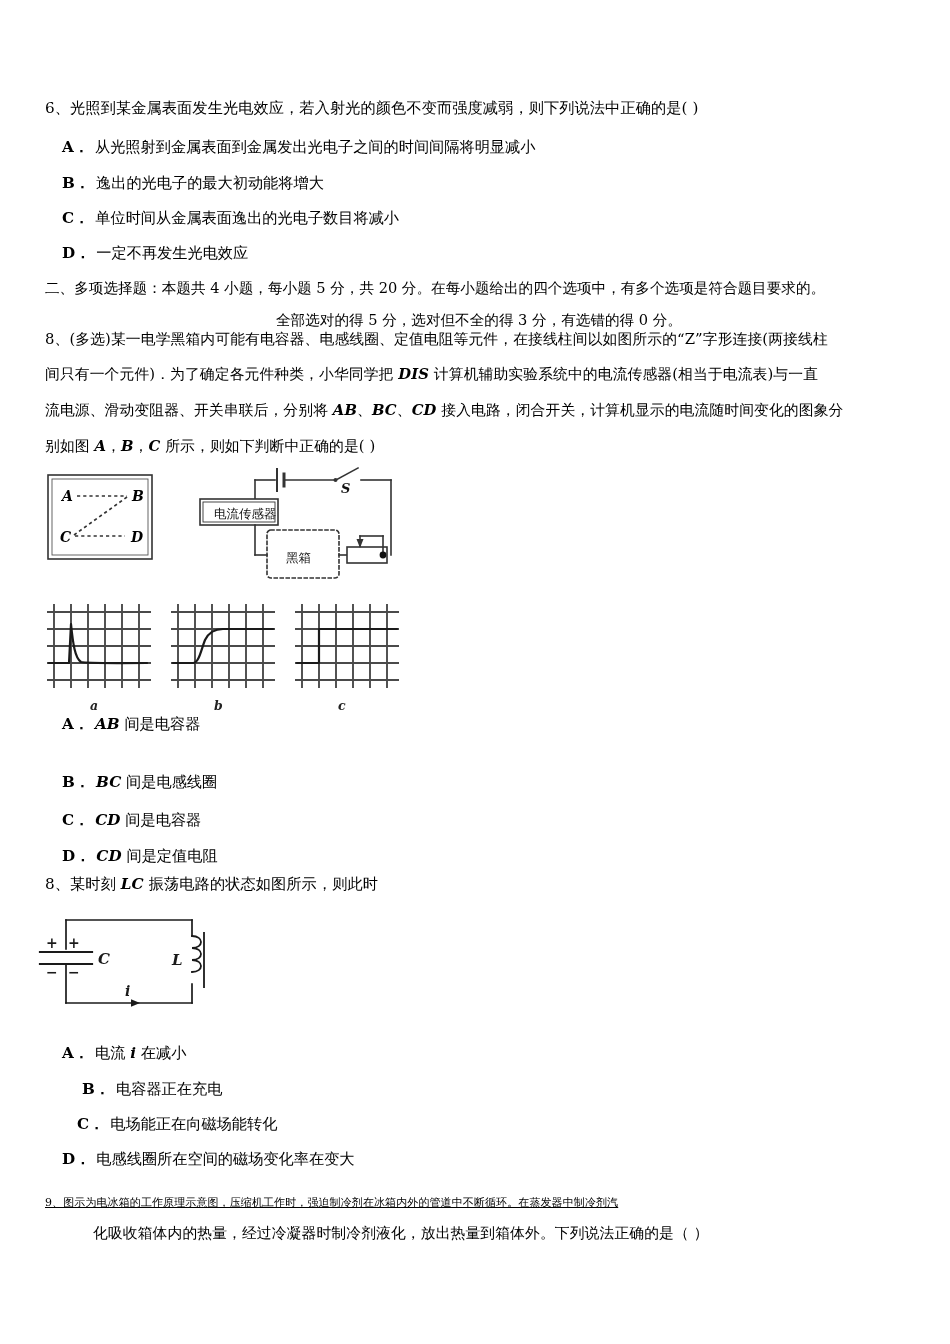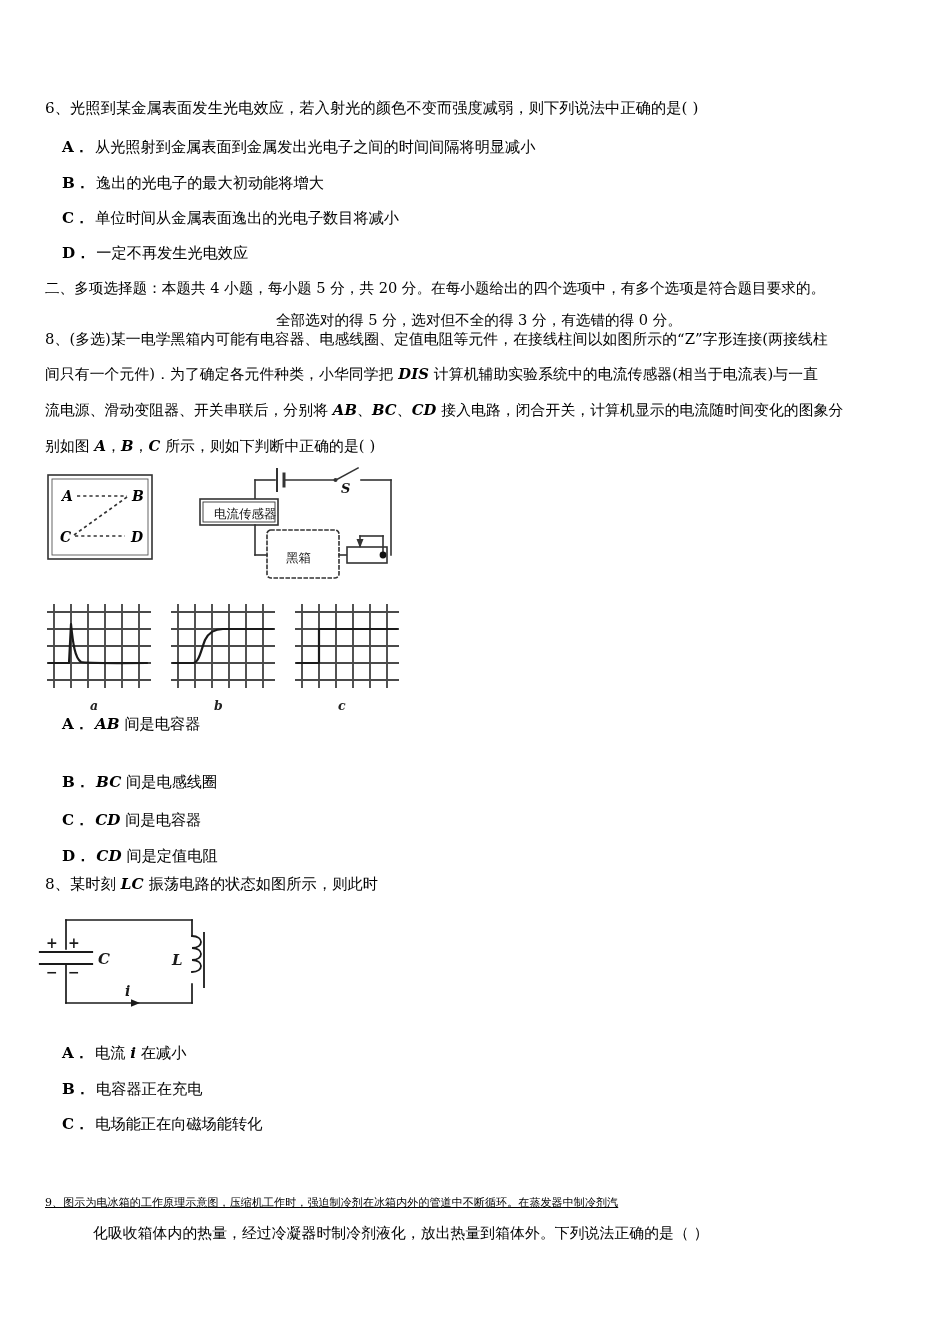--- a/index.html
+++ b/index.html
@@ -262,23 +262,26 @@
 
       <text class="gl-label" x="46" y="56" font-size="15" fill="#1a1a1a">C</text>
       <text class="gl-label" x="120" y="57" font-size="15" fill="#1a1a1a">L</text>
       <text class="gl-label" x="73" y="88" font-size="14" fill="#1a1a1a">i</text>
     </svg>
   </div>
 
   <div class="opt-line" style="top:1042px;">
     <span class="opt-label">A．</span><span>电流 </span><span class="it">i</span><span> 在减小</span>
   </div>
-  <div class="opt-line" style="top:1078px;">
+  <div class="opt-line" style="top:1078px;margin-left:20px;">
     <span class="opt-label">B．</span><span>电容器正在充电</span>
   </div>
-  <div class="opt-line" style="top:1113px;">
+  <div class="opt-line" style="top:1113px;margin-left:15px;">
     <span class="opt-label">C．</span><span>电场能正在向磁场能转化</span>
+  </div>
+  <div class="opt-line" style="top:1148px;">
+    <span class="opt-label">D．</span><span>电感线圈所在空间的磁场变化率在变大</span>
   </div>
 
   <div class="q-line" style="top:1195px; font-size:11px;text-decoration:underline;">9、图示为电冰箱的工作原理示意图，压缩机工作时，强迫制冷剂在冰箱内外的管道中不断循环。在蒸发器中制冷剂汽</div>
   <div class="q-line" style="top:1222px; font-size:14.8px;margin-left:48px;">化吸收箱体内的热量，经过冷凝器时制冷剂液化，放出热量到箱体外。下列说法正确的是（      ）</div>
 
 </div>
 
 </body></html>

